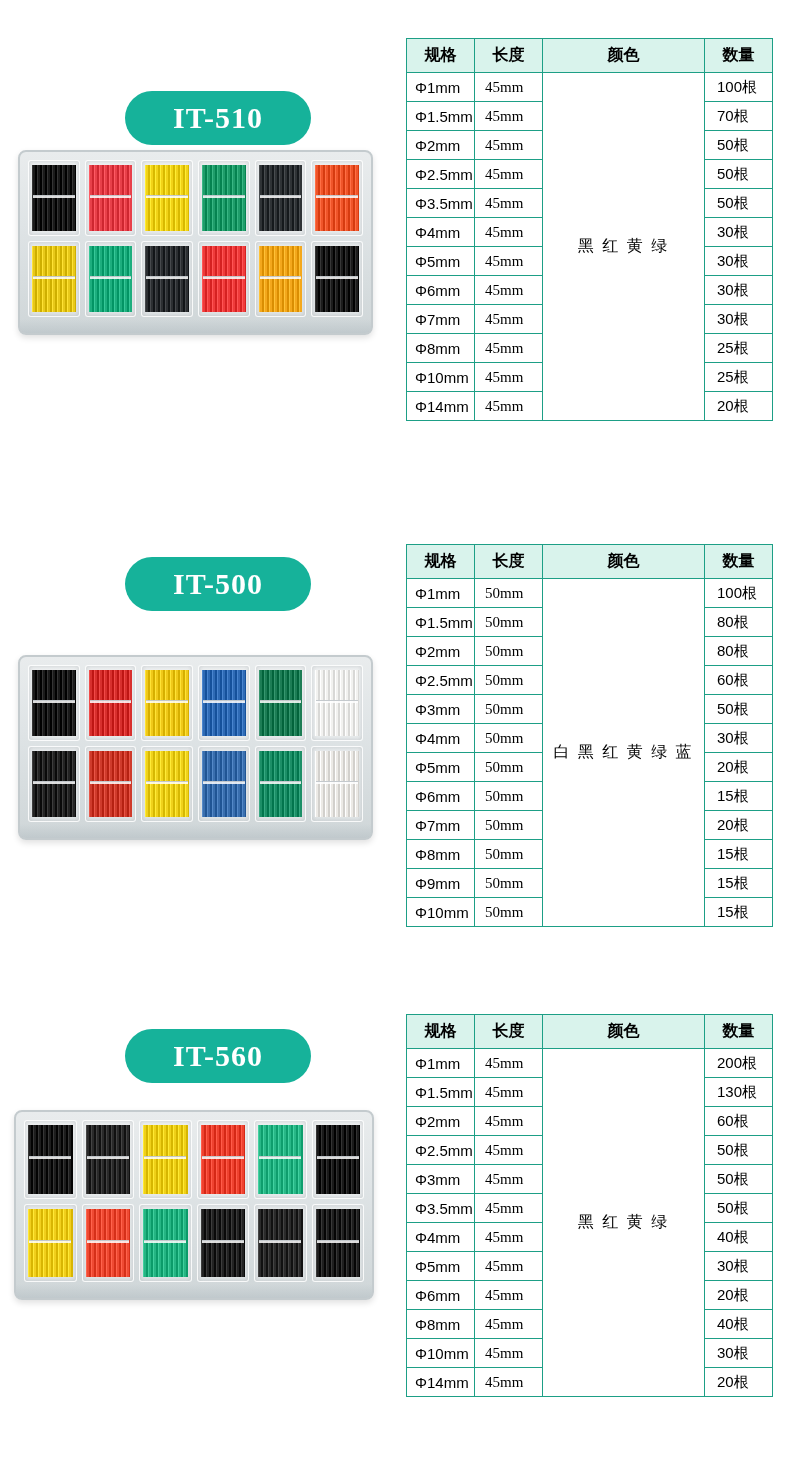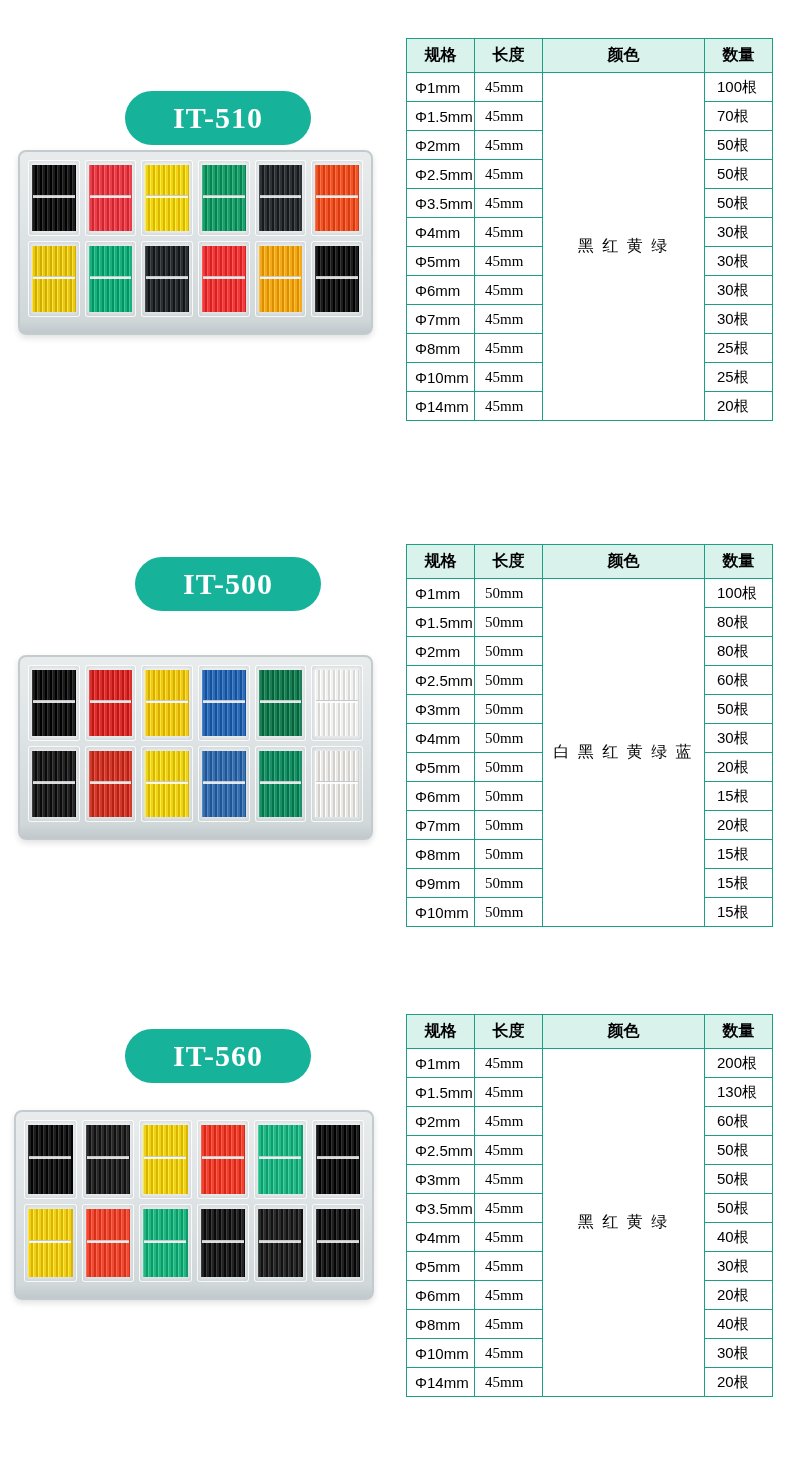--- a/index.html
+++ b/index.html
@@ -257,21 +257,21 @@
         <td class="spec-cell">Φ14mm</td>
         <td class="len-cell">45mm</td>
         <td class="qty-cell">20根</td>
       </tr>
     </tbody>
   </table>
 </section>
 
 <section class="product-block block-2">
 
-  <div class="badge" style="left:135px; top:57px;">IT-500</div>
+  <div class="badge" style="left:125px; top:57px;">IT-500</div>
 
   <div class="photo" style="left:18px; top:155px; width:355px; height:185px;">
     <div class="tray">
       <div class="cells">
         <div class="cell">
             <div class="tubes" style="background-image: repeating-linear-gradient(90deg, rgb(53, 53, 53) 0px, rgb(53, 53, 53) 1px, rgb(27, 27, 27) 1px, rgb(27, 27, 27) 3px, rgb(1, 1, 1) 3px, rgb(1, 1, 1) 5px);"></div>
             <div class="band"></div>
           </div>
         <div class="cell">
             <div class="tubes" style="background-image: repeating-linear-gradient(90deg, rgb(242, 74, 72) 0px, rgb(242, 74, 72) 1px, rgb(216, 48, 46) 1px, rgb(216, 48, 46) 3px, rgb(190, 22, 20) 3px, rgb(190, 22, 20) 5px);"></div>

